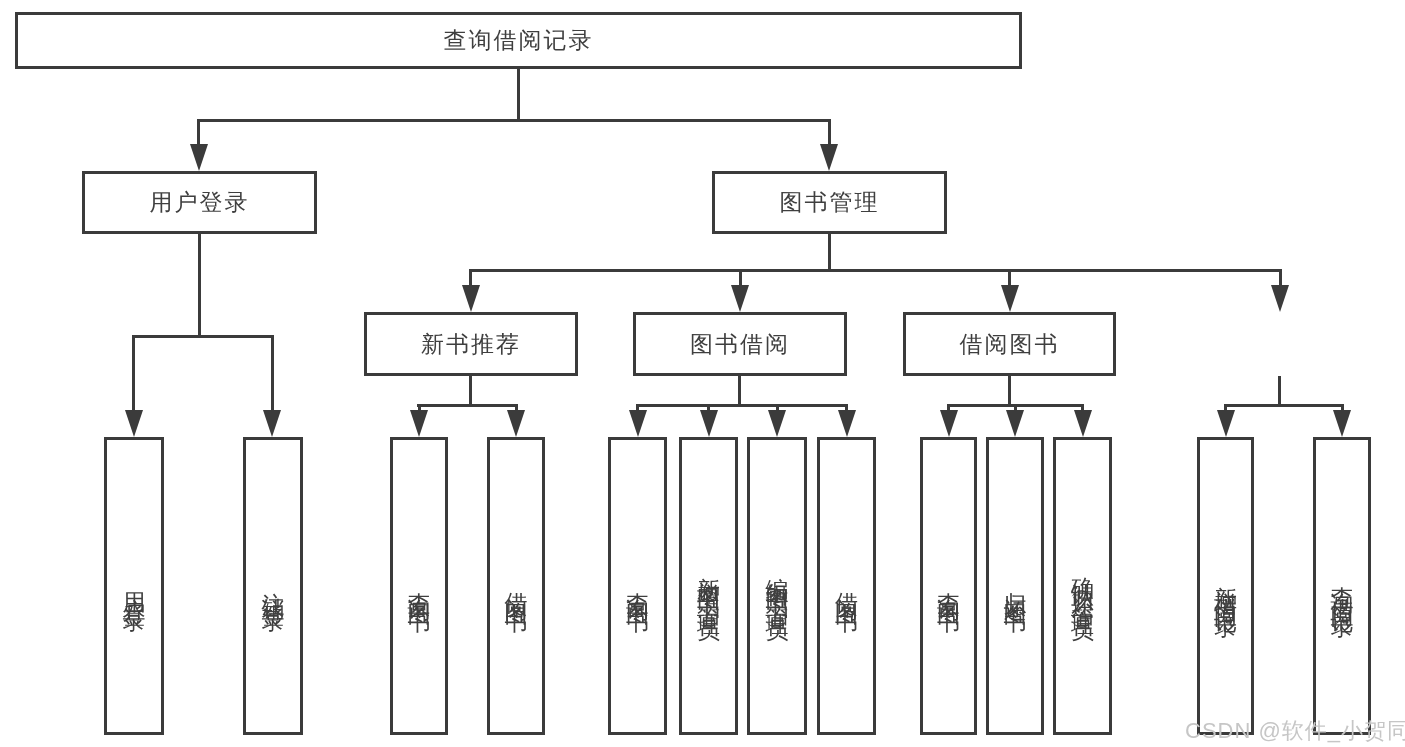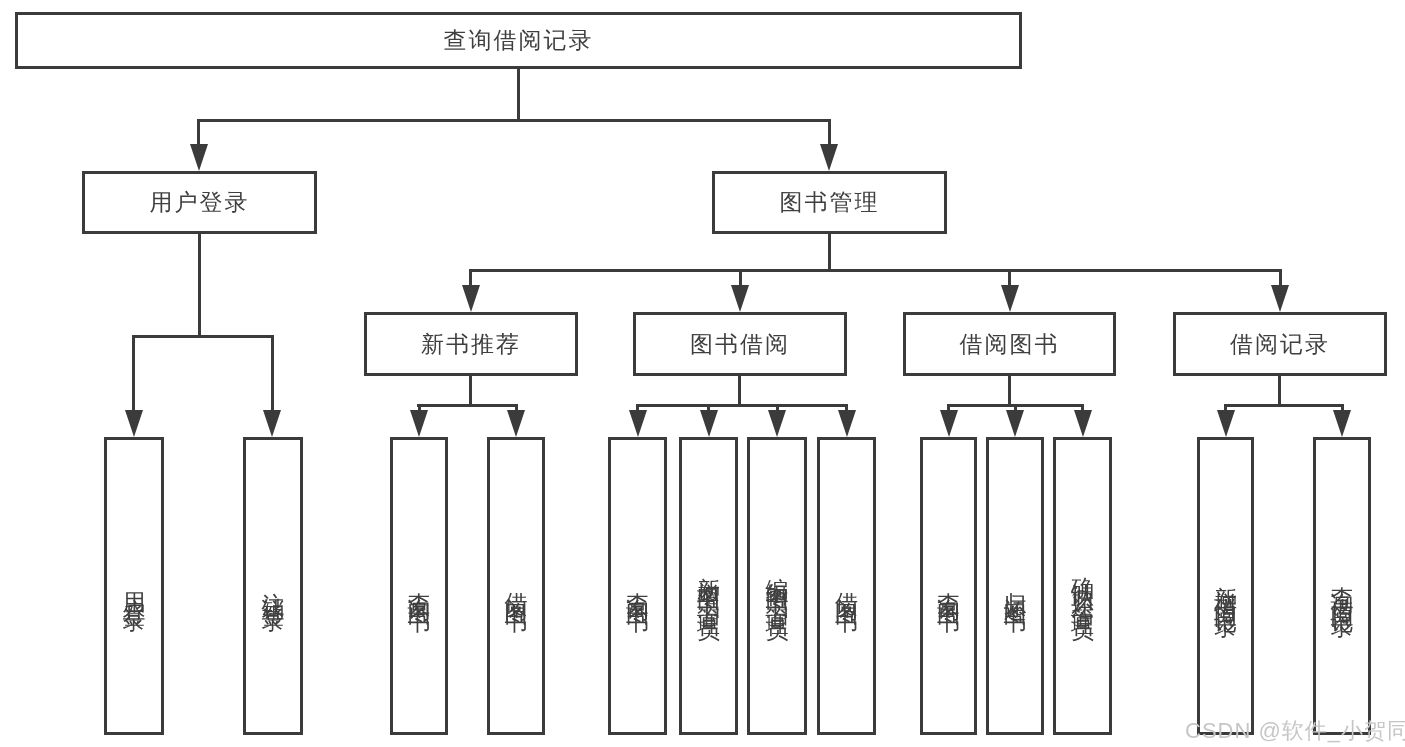--- a/index.html
+++ b/index.html
@@ -97,23 +97,20 @@
 
   <div class="box" style="left:364px;top:312px;width:214px;height:64px;">
     <span class="hlabel">新书推荐</span>
   </div>
   <div class="box" style="left:633px;top:312px;width:214px;height:64px;">
     <span class="hlabel">图书借阅</span>
   </div>
   <div class="box" style="left:903px;top:312px;width:213px;height:64px;">
     <span class="hlabel">借阅图书</span>
   </div>
-  <div class="box" style="left:1173px;top:312px;width:214px;height:64px;">
-    <span class="hlabel">借阅记录</span>
-  </div>
 
   <div class="ln" style="left:469px;top:376px;width:3px;height:31px;"></div>
   <div class="ln" style="left:417px;top:404px;width:101px;height:3px;"></div>
   <div class="ln" style="left:418px;top:404px;width:3px;height:8px;"></div>
   <div class="ln" style="left:515px;top:404px;width:3px;height:8px;"></div>
   <div class="arr" style="left:410px;top:410px;"></div>
   <div class="arr" style="left:507px;top:410px;"></div>
 
   <div class="ln" style="left:738px;top:376px;width:3px;height:31px;"></div>
   <div class="ln" style="left:636px;top:404px;width:212px;height:3px;"></div>

